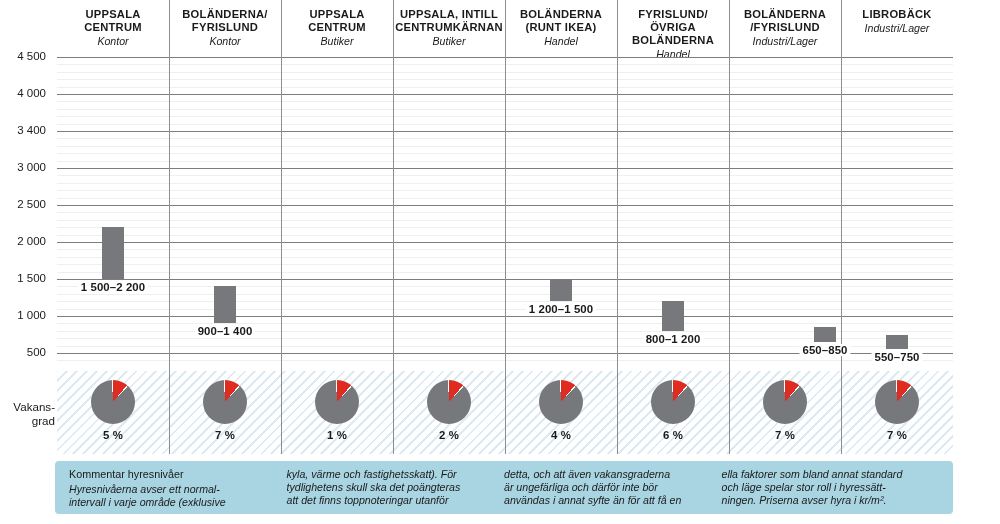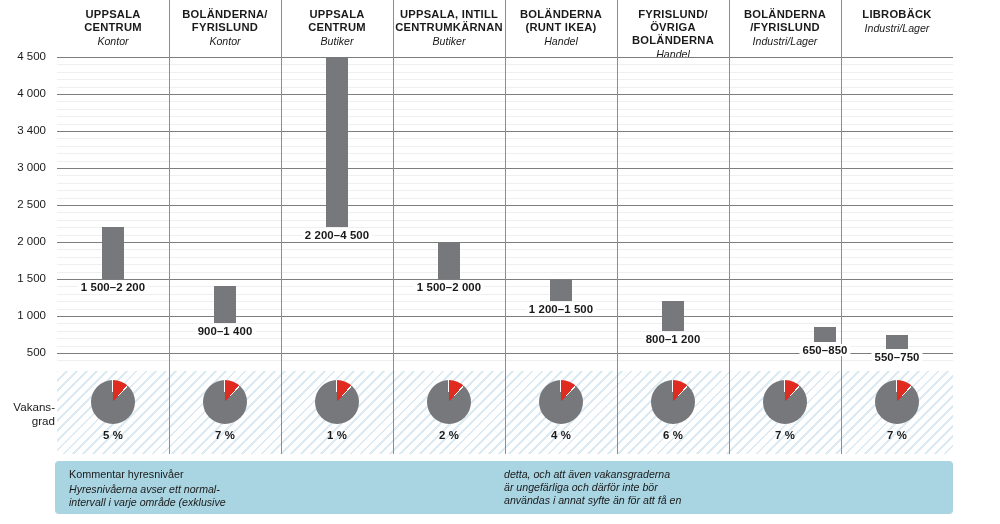--- a/index.html
+++ b/index.html
@@ -233,28 +233,20 @@
       <div class="col-div" style="left: 672px;"></div>
       <div class="col-div" style="left: 784px;"></div>
       <div class="bar-col" style="left: 0px; width: 112px;">
         <div class="bar" style="top: 170.2px; height: 51.8px; background: rgb(119, 120, 123);"></div>
         <div class="bar-label" style="top: 224px;">1 500–2 200</div>
       </div>
       <div class="bar-col" style="left: 112px; width: 112px;">
         <div class="bar" style="top: 229.4px; height: 37px; background: rgb(119, 120, 123);"></div>
         <div class="bar-label" style="top: 268.4px; text-align: center;">900–1 400</div>
       </div>
-      <div class="bar-col" style="left: 224px; width: 112px;">
-        <div class="bar" style="top: 0px; height: 170.2px; background: rgb(119, 120, 123);"></div>
-        <div class="bar-label" style="top: 172.2px;">2 200–4 500</div>
-      </div>
-      <div class="bar-col" style="left: 336px; width: 112px;">
-        <div class="bar" style="top: 185px; height: 37px; background: rgb(119, 120, 123);"></div>
-        <div class="bar-label" style="top: 224px;">1 500–2 000</div>
-      </div>
       <div class="bar-col" style="left: 448px; width: 112px;">
         <div class="bar" style="top: 222px; height: 22.2px; background: rgb(119, 120, 123);"></div>
         <div class="bar-label" style="top: 246.2px;">1 200–1 500</div>
       </div>
       <div class="bar-col" style="left: 560px; width: 112px;">
         <div class="bar" style="top: 244.2px; height: 29.6px; background: rgb(119, 120, 123);"></div>
         <div class="bar-label" style="top: 275.8px;">800–1 200</div>
       </div>
       <div class="bar-col" style="left: 712px; width: 112px;">
         <div class="bar" style="top: 270.1px; height: 14.8px; background: rgb(119, 120, 123);"></div>
@@ -303,19 +295,29 @@
   <div id="vakans-axis-label">Vakans-
 grad</div>
 
   <div id="comment-box">
     <div class="cmt-col">
       <div class="cmt-title">Kommentar hyresnivåer</div>
       <div class="cmt-text">Hyresnivåerna avser ett normal-
 intervall i varje område (exklusive</div>
     </div>
     <div class="cmt-col">
+      <div class="cmt-text">kyla, värme och fastighetsskatt). För
+tydlighetens skull ska det poängteras
+att det finns toppnoteringar utanför</div>
+    </div>
+    <div class="cmt-col">
       <div class="cmt-text">detta, och att även vakansgraderna
 är ungefärliga och därför inte bör
 användas i annat syfte än för att få en</div>
     </div>
+    <div class="cmt-col">
+      <div class="cmt-text">ella faktorer som bland annat standard
+och läge spelar stor roll i hyressätt-
+ningen. Priserna avser hyra i kr/m².</div>
+    </div>
   </div>
 
 </div>
 
 </body></html>

